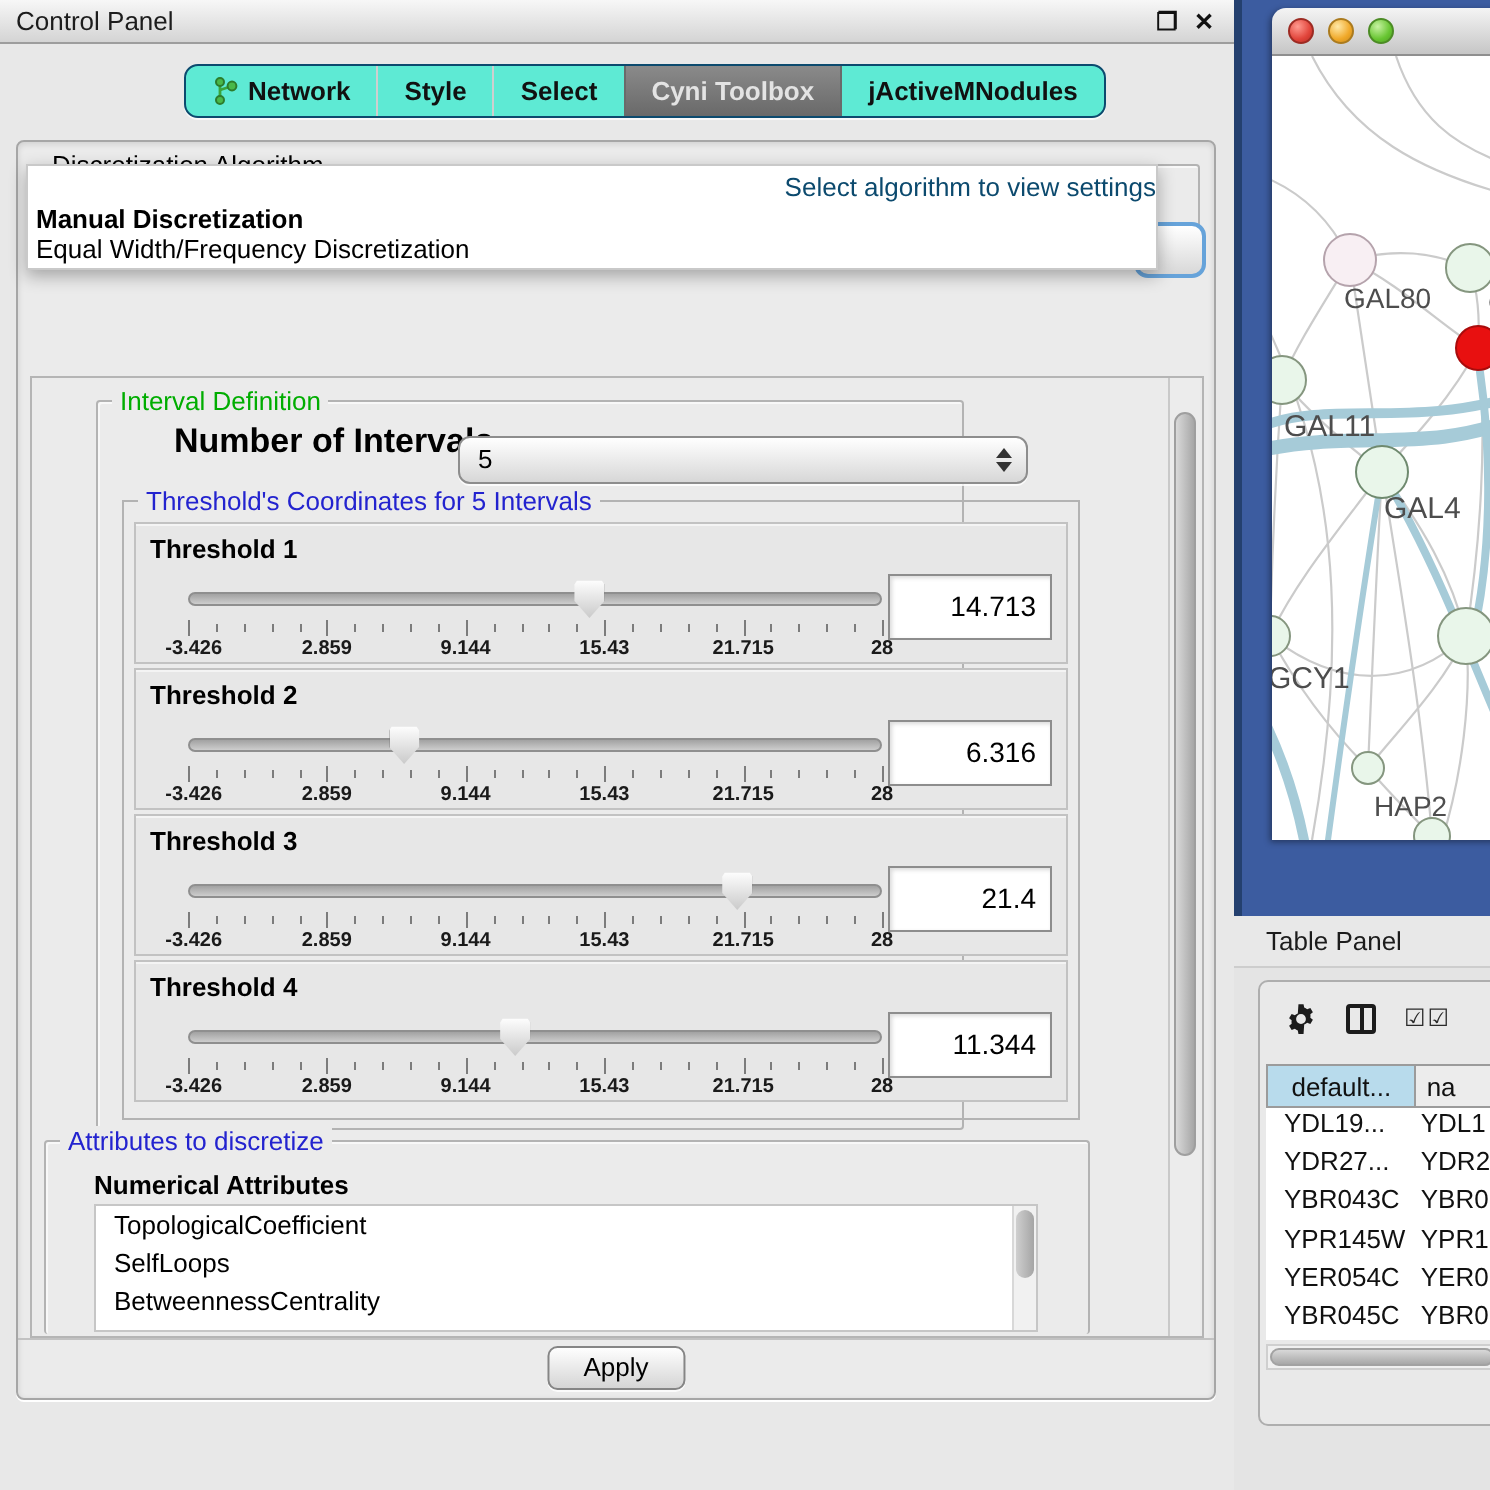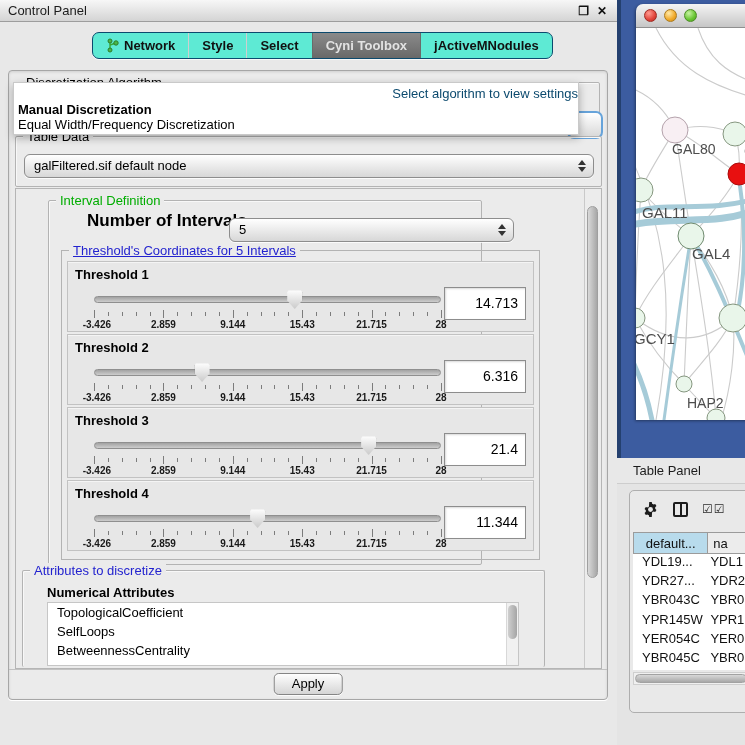--- a/index.html
+++ b/index.html
@@ -207,47 +207,37 @@
         <span class="group-title">Discretization Algorithm</span>
         <div class="algo-combo-frag"></div>
       </div>
 
       <div class="popup">
         <div class="ph">Select algorithm to view settings</div>
         <div class="opt bold">Manual Discretization</div>
         <div class="opt">Equal Width/Frequency Discretization</div>
       </div>
 
-      <div class="group td-group">
-        <span class="group-title">Table Data</span>
-        <div class="combo td-combo">
-          <span>galFiltered.sif default node</span>
-          <span class="spin">
-            <i class="tri-up"></i>
-              <i class="tri-dn"></i>
-          </span>
-        </div>
-      </div>
 
       <div class="scrollpane">
 
         <div class="group int-group">
           <span class="group-title gt-green int-title">Interval Definition</span>
 
           <span class="noi-label">Number of Intervals</span>
           <div class="combo noi-combo">
             <span>5</span>
             <span class="spin">
               <i class="tri-up"></i>
                 <i class="tri-dn"></i>
             </span>
           </div>
 
           <div class="thr-group">
-            <span class="group-title gt-blue" style="background:#ebebeb;text-decoration:underline;">Threshold's Coordinates for 5 Intervals</span>
+            <span class="group-title gt-blue" style="background:#ebebeb;">Threshold's Coordinates for 5 Intervals</span>
             <div class="thr-rows">
   <div class="thr-panel">
     <span class="th-label">Threshold 1</span>
     <div class="slider-area">
       <div class="slider-track"></div>
       <div class="slider-thumb" style="left: calc(57.7% - 7px);"></div>
       <div class="ticks">
                       <div class="tick major" style="left: 0%;"></div>
                       <div class="tick" style="left: 4%;"></div>
                       <div class="tick" style="left: 8%;"></div>

